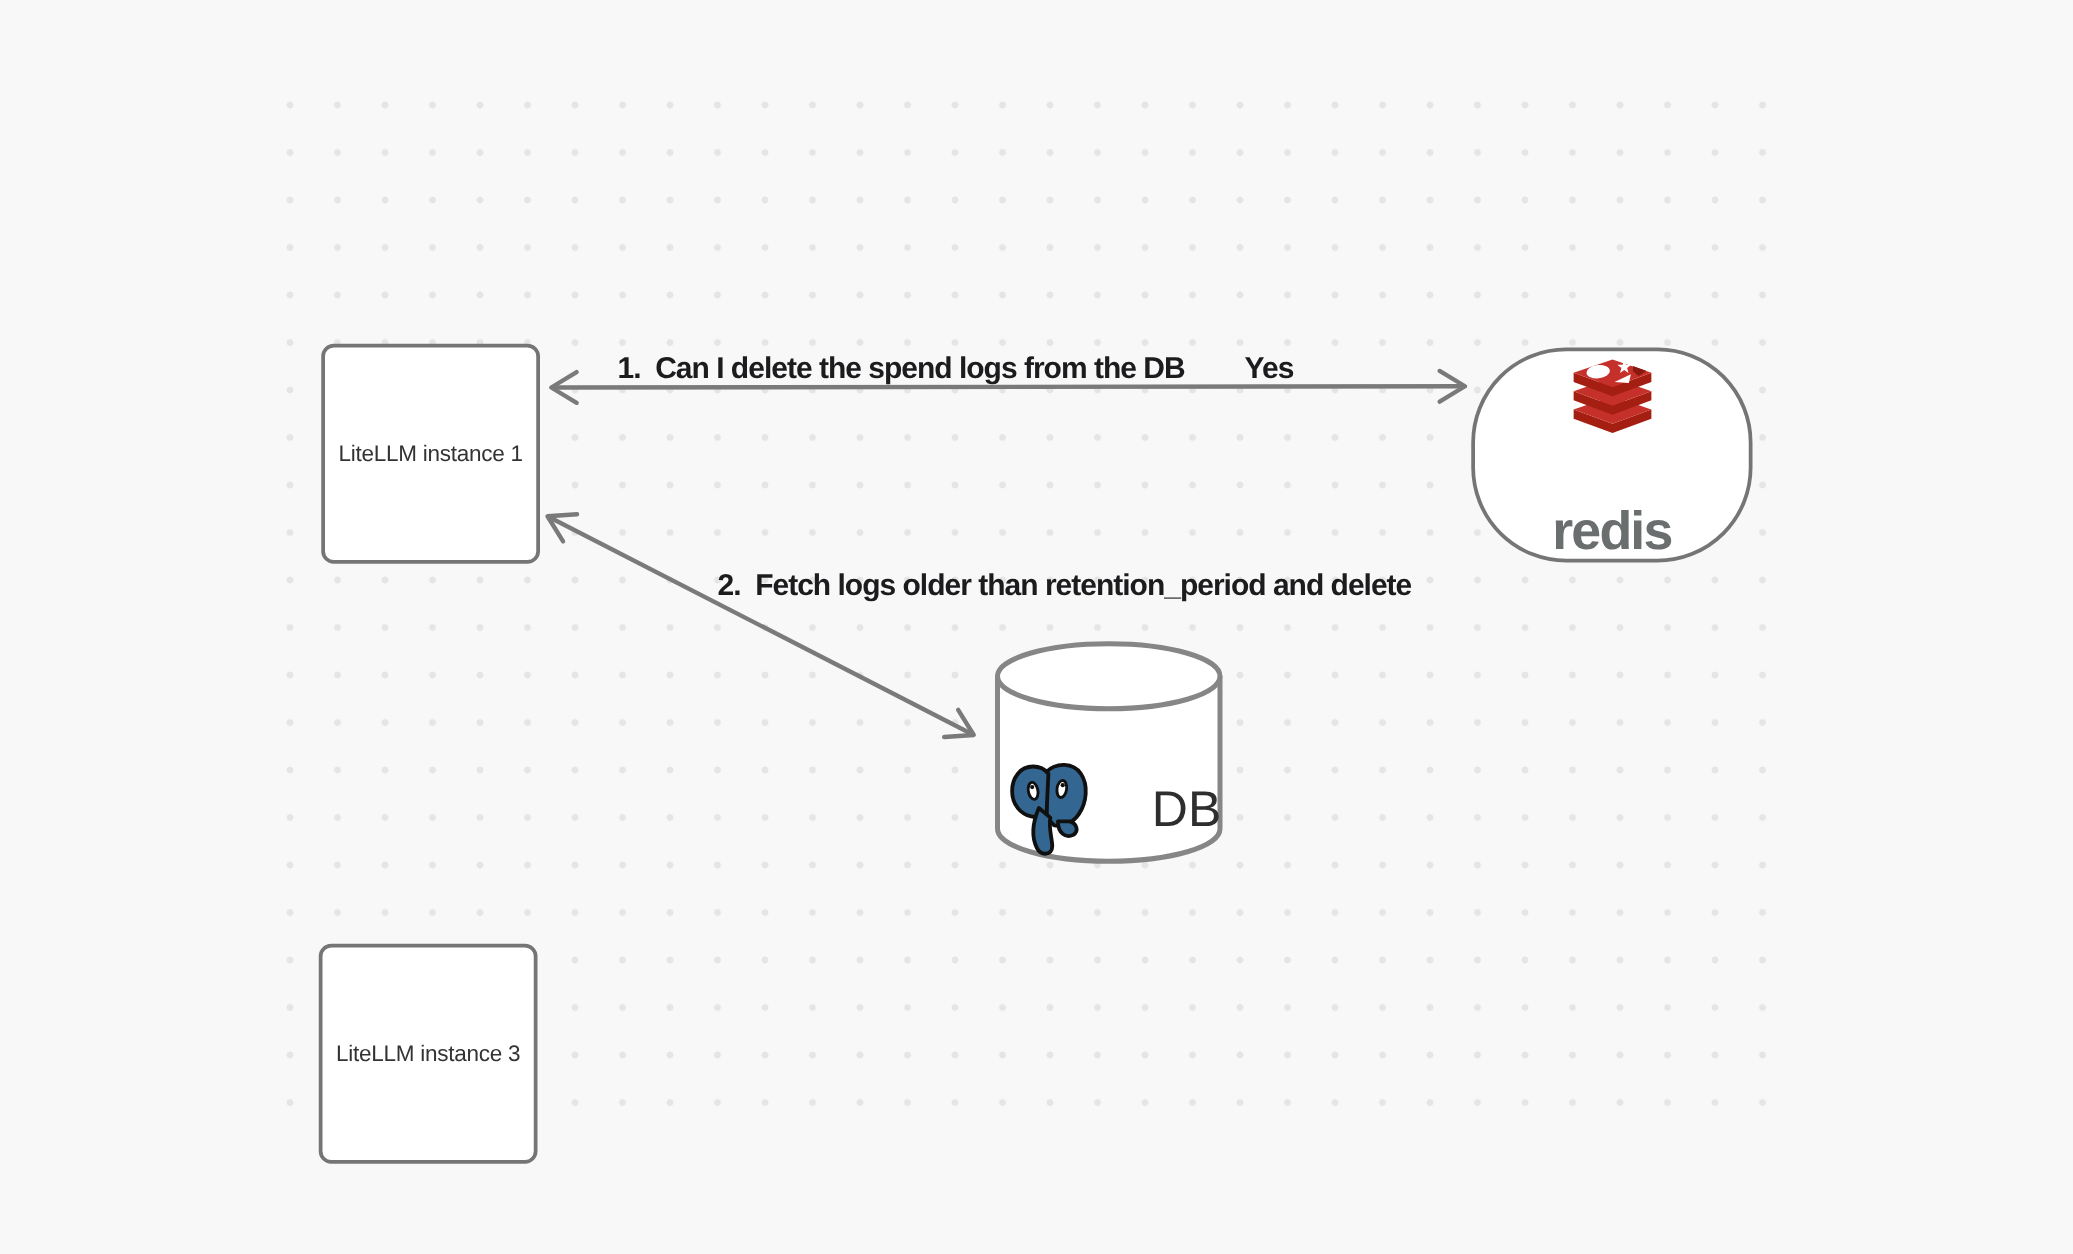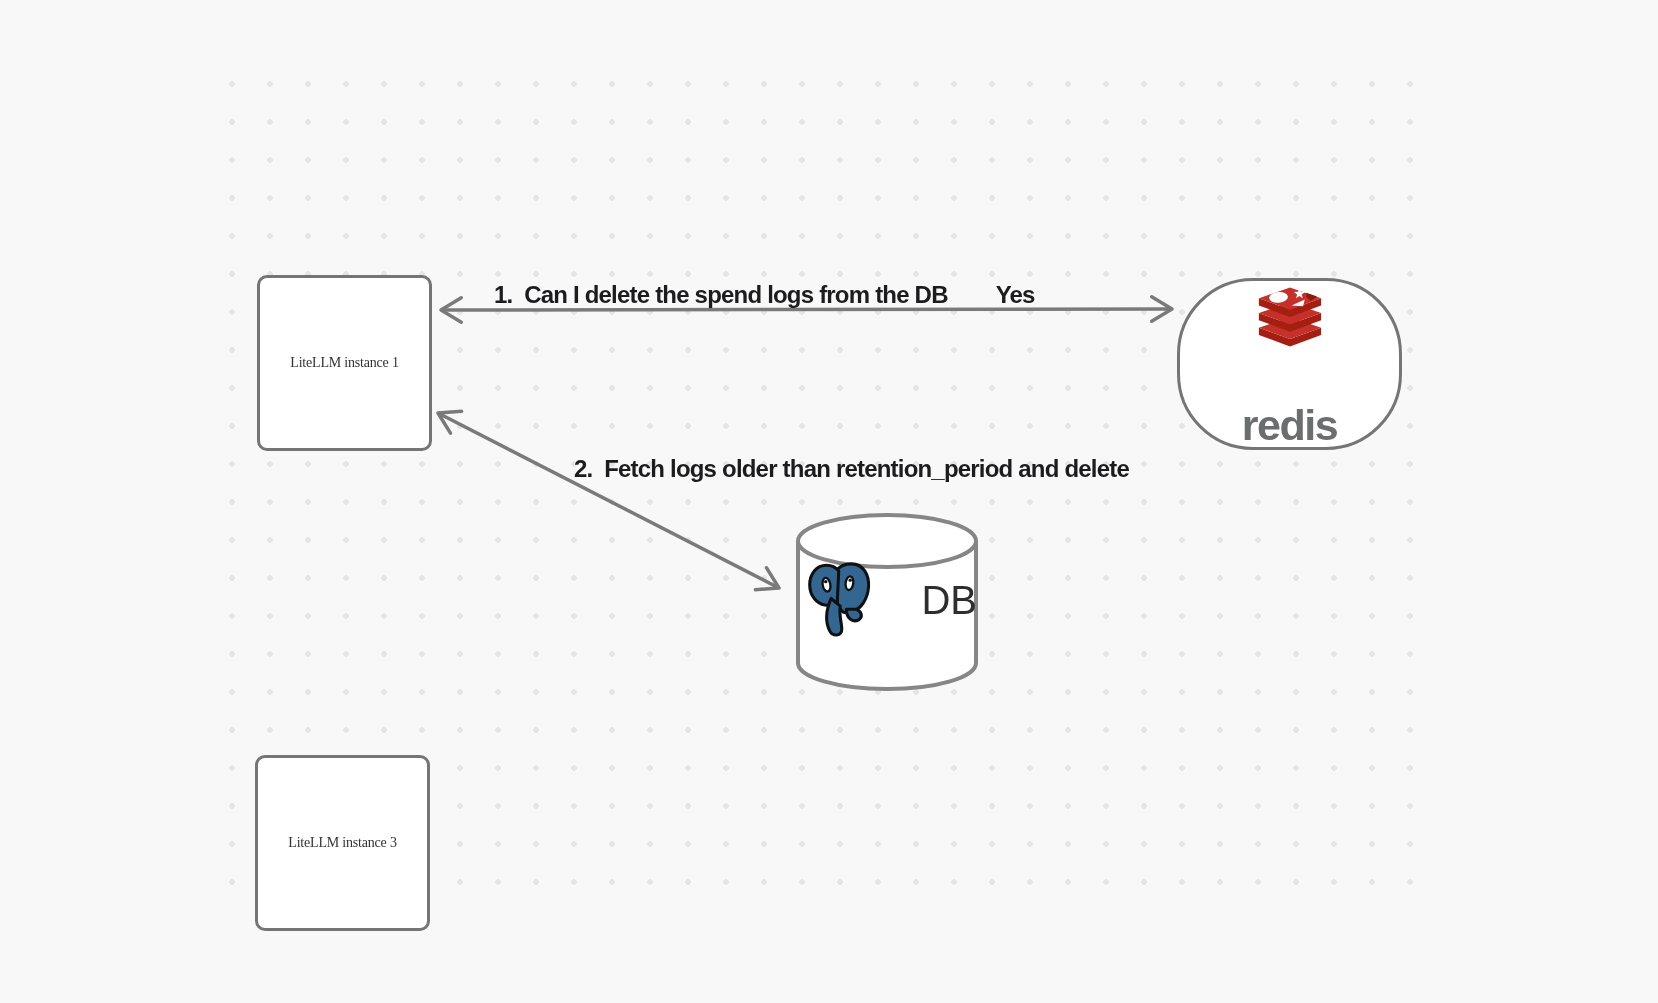--- a/index.html
+++ b/index.html
@@ -14,34 +14,34 @@
     background-size:38px 38px;
   }
   .inst{
     position:absolute;width:175px;height:176px;box-sizing:border-box;
     background:#fff;border:3.5px solid #757575;border-radius:10px;
     display:flex;align-items:center;justify-content:center;
   }
   #inst1{left:257px;top:275px}
   #inst2{left:255px;top:515px}
   #inst3{left:255px;top:755px}
-  .inst-label{font-size:14px;color:#333;letter-spacing:-0.2px;font-family:Liberation Serif, serif;}
+  .inst-label{font-size:18px;color:#333;letter-spacing:-0.2px;}
   .redis-node{
     position:absolute;left:1177px;top:278px;width:225px;height:172px;box-sizing:border-box;
     background:#fff;border:3.5px solid #757575;border-radius:76px;
     display:flex;flex-direction:column;align-items:center;justify-content:space-between;
   }
   .redis-word{
     font-size:43px;font-weight:bold;color:#6b6e6e;letter-spacing:-1.5px;
     line-height:1;margin-top:-4px;
   }
   .arrows{position:absolute;left:0;top:0;}
   .cyl{position:absolute;left:795px;top:512px;}
   .db-content{
-    position:absolute;left:799px;top:554px;width:178px;height:92px;
+    position:absolute;left:799px;top:602px;width:178px;height:92px;
     display:flex;align-items:center;justify-content:flex-end;gap:48px;
   }
   .db-label{font-size:40px;color:#2e2e2e;margin-left:-2px;line-height:1;}
   .edge-label{
     font-weight:bold;font-size:24px;letter-spacing:-0.8px;color:#1c1c1e;
     white-space:pre;line-height:1.1;
   }
   .edge1-labels{position:absolute;left:494px;top:282px;display:flex;gap:48px;}
   .edge2-labels{position:absolute;left:574px;top:456px;}
 </style>

